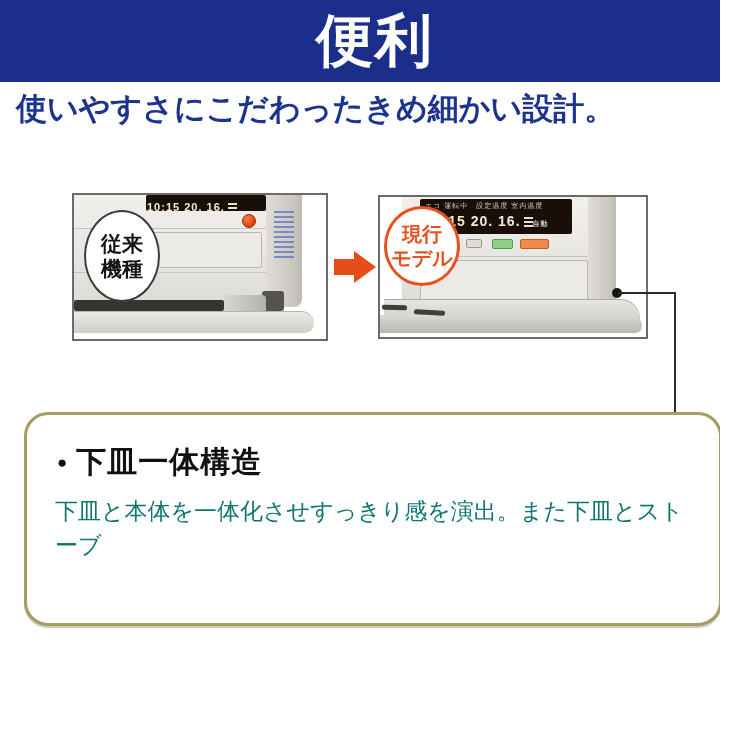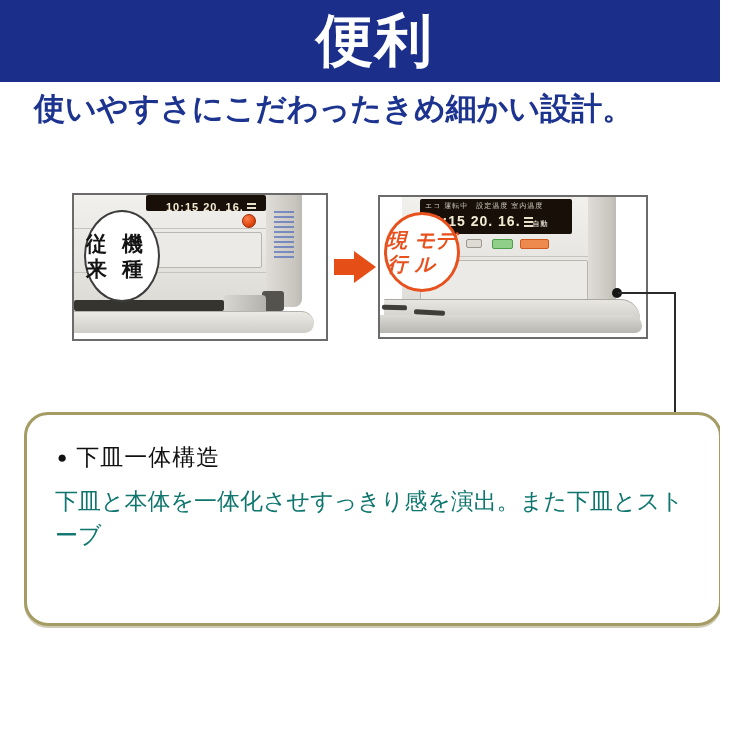--- a/index.html
+++ b/index.html
@@ -4,39 +4,39 @@
 <style>
   * { box-sizing: border-box; margin: 0; padding: 0; }
   html,body { background:#fff; }
   body { font-family:"Liberation Sans","DejaVu Sans",sans-serif; }
   #canvas { position:relative; width:720px; height:750px; background:#fff; overflow:hidden; }
 
   
   .banner { position:absolute; left:0; top:0; width:750px; height:82px; background:#1b2f8a; }
   .banner-title { width:100%; height:82px; line-height:80px; text-align:center;
                   color:#fff; font-size:57px; font-weight:bold; letter-spacing:2px; }
-  .subtitle { position:absolute; left:34px; top:88px; color:#1c338f;
+  .subtitle { position:absolute; left:16px; top:88px; color:#1c338f;
               font-size:31px; font-weight:bold; letter-spacing:0px; }
 
   
   .figure { position:absolute; border:2px solid #6b6b6b; background:#fff; overflow:hidden; }
   .fig-left  { left:72px;  top:193px; width:256px; height:148px; }
   .fig-right { left:378px; top:195px; width:270px; height:144px; }
 
   
   .h-front { position:absolute; background:linear-gradient(180deg,#f1f0ec 0%,#e8e6e2 55%,#dedcd6 100%); }
   .h-side  { position:absolute; background:linear-gradient(90deg,#e0ddd8 0%,#c9c6c0 80%,#bdbab4 100%); }
   .lcd { position:absolute; background:#181008; border-radius:2px; color:#f2ead2; overflow:hidden; }
   .lcd-digits { font-size:11px; font-weight:bold; letter-spacing:1px; white-space:nowrap; }
   .lcd-small { font-size:7px; color:#cfc9bd; white-space:nowrap; letter-spacing:1px; }
   .bars-icon { display:inline-block; width:9px; height:10px; vertical-align:middle; margin-left:3px;
                background:repeating-linear-gradient(180deg,#e8e0c8 0 2px,transparent 2px 4px); }
   .groove { position:absolute; background:#c6c4be; height:1px; }
   .drawer { position:absolute; border:1px solid #b8b6b0; background:#eceae6; border-radius:2px; }
-  .badge { position:absolute; background:#fff; border-radius:50%; display:flex; 
+  .badge { position:absolute; background:#fff; border-radius:50%; display:flex; flex-direction:column;
            align-items:center; justify-content:center; text-align:left; z-index:5; }
   .badge-old { border:2px solid #3c3c3c; color:#141414; font-size:21px; font-weight:bold; line-height:1.2; }
   .badge-new { border:3px solid #e8511e; color:#e8511e; font-size:20px; font-weight:bold; line-height:1.2; }
 
   
   .fl-shadow { position:absolute; left:0; top:105px; width:150px; height:11px; background:#36342e; border-radius:2px; }
   .fl-foot { position:absolute; left:150px; top:100px; width:42px; height:28px;
              background:linear-gradient(90deg,#d8d6d0,#b4b2ac); border-radius:4px 4px 8px 8px; }
   .fl-foot-dark { position:absolute; left:188px; top:96px; width:22px; height:20px; background:#55534d; border-radius:3px; }
   .fl-tray { position:absolute; left:-8px; top:116px; width:248px; height:22px;
@@ -69,38 +69,38 @@
   .callout-v { position:absolute; left:674px; top:292px; width:2px; height:121px; background:#2a2a2a; }
 
   
   .feature-box { position:absolute; left:24px; top:412px; width:698px; height:214px;
                  border:3px solid #a59c63; border-radius:24px; background:#fff;
                  box-shadow:0 2px 0 rgba(150,140,90,.45); }
   .feature-heading { margin-top:27px; text-align:center; color:#8b7b42;
                      font-size:35px; font-weight:bold; letter-spacing:0.5px; }
   .bullet-row { margin:27px 0 0 30px; display:flex; align-items:center; color:#111; }
   .bullet-dot { font-size:17px; margin-right:9px; }
-  .bullet-title { font-size:23px; font-weight:normal; letter-spacing:1px; }
+  .bullet-title { font-size:30px; font-weight:bold; letter-spacing:1px; }
   .feature-body { margin:11px 26px 0 28px; color:#0f766e; font-size:23px; line-height:34px; letter-spacing:0px; }
 </style>
 </head>
 <body>
 
 <div id="canvas">
 
   <div class="banner">
     <div class="banner-title">便利</div>
   </div>
   <div class="subtitle">使いやすさにこだわったきめ細かい設計。</div>
 
   <div class="figure fig-left">
     <div class="h-front" style="left:0;top:0;width:192px;height:106px;"></div>
     <div class="h-side" style="left:192px;top:0;width:36px;height:112px;border-radius:0 0 8px 0;"></div>
     <div class="sticker"></div>
-    <div class="lcd" style="left:72px;top:0;width:120px;height:16px;padding:2px 20px;">
+    <div class="lcd" style="left:72px;top:0;width:120px;height:16px;padding:2px 1px;">
       <span class="lcd-digits"><span>10:15</span>
         <span>20.</span>
         <span>16.</span><span class="bars-icon"></span></span>
     </div>
     <div class="red-btn"></div>
     <div class="groove" style="left:0;top:33px;width:192px;"></div>
     <div class="drawer" style="left:64px;top:37px;width:124px;height:36px;"></div>
     <div class="groove" style="left:0;top:77px;width:192px;"></div>
     <div class="fl-shadow"></div>
     <div class="fl-foot-dark"></div>
@@ -130,21 +130,21 @@
     </div>
     <div class="btn-chip" style="left:86px;top:42px;width:16px;height:9px;background:#dddbd3;border:1px solid #9a988f;"></div>
     <div class="btn-chip" style="left:112px;top:42px;width:21px;height:10px;background:#8fcf8a;border:1px solid #4e9e4c;"></div>
     <div class="btn-chip" style="left:140px;top:42px;width:29px;height:10px;background:#ef8a4e;border:1px solid #cf5a1e;"></div>
     <div class="groove" style="left:22px;top:59px;width:186px;"></div>
     <div class="drawer" style="left:40px;top:63px;width:168px;height:44px;"></div>
     <div class="fr-base"></div>
     <div class="fr-base-rim"></div>
     <div class="vent" style="left:2px;top:108px;width:25px;transform:rotate(2deg);"></div>
     <div class="vent" style="left:34px;top:113px;width:31px;transform:rotate(3deg);"></div>
-    <div class="badge badge-new" style="left:4px;top:15px;width:76px;height:80px;font-style:italic;">
+    <div class="badge badge-new" style="left:4px;top:9px;width:76px;height:80px;">
       <div>現行</div>
       <div>モデル</div>
     </div>
   </div>
 
   <div class="callout-dot"></div>
   <div class="callout-h"></div>
   <div class="callout-v"></div>
 
   <div class="feature-box">

